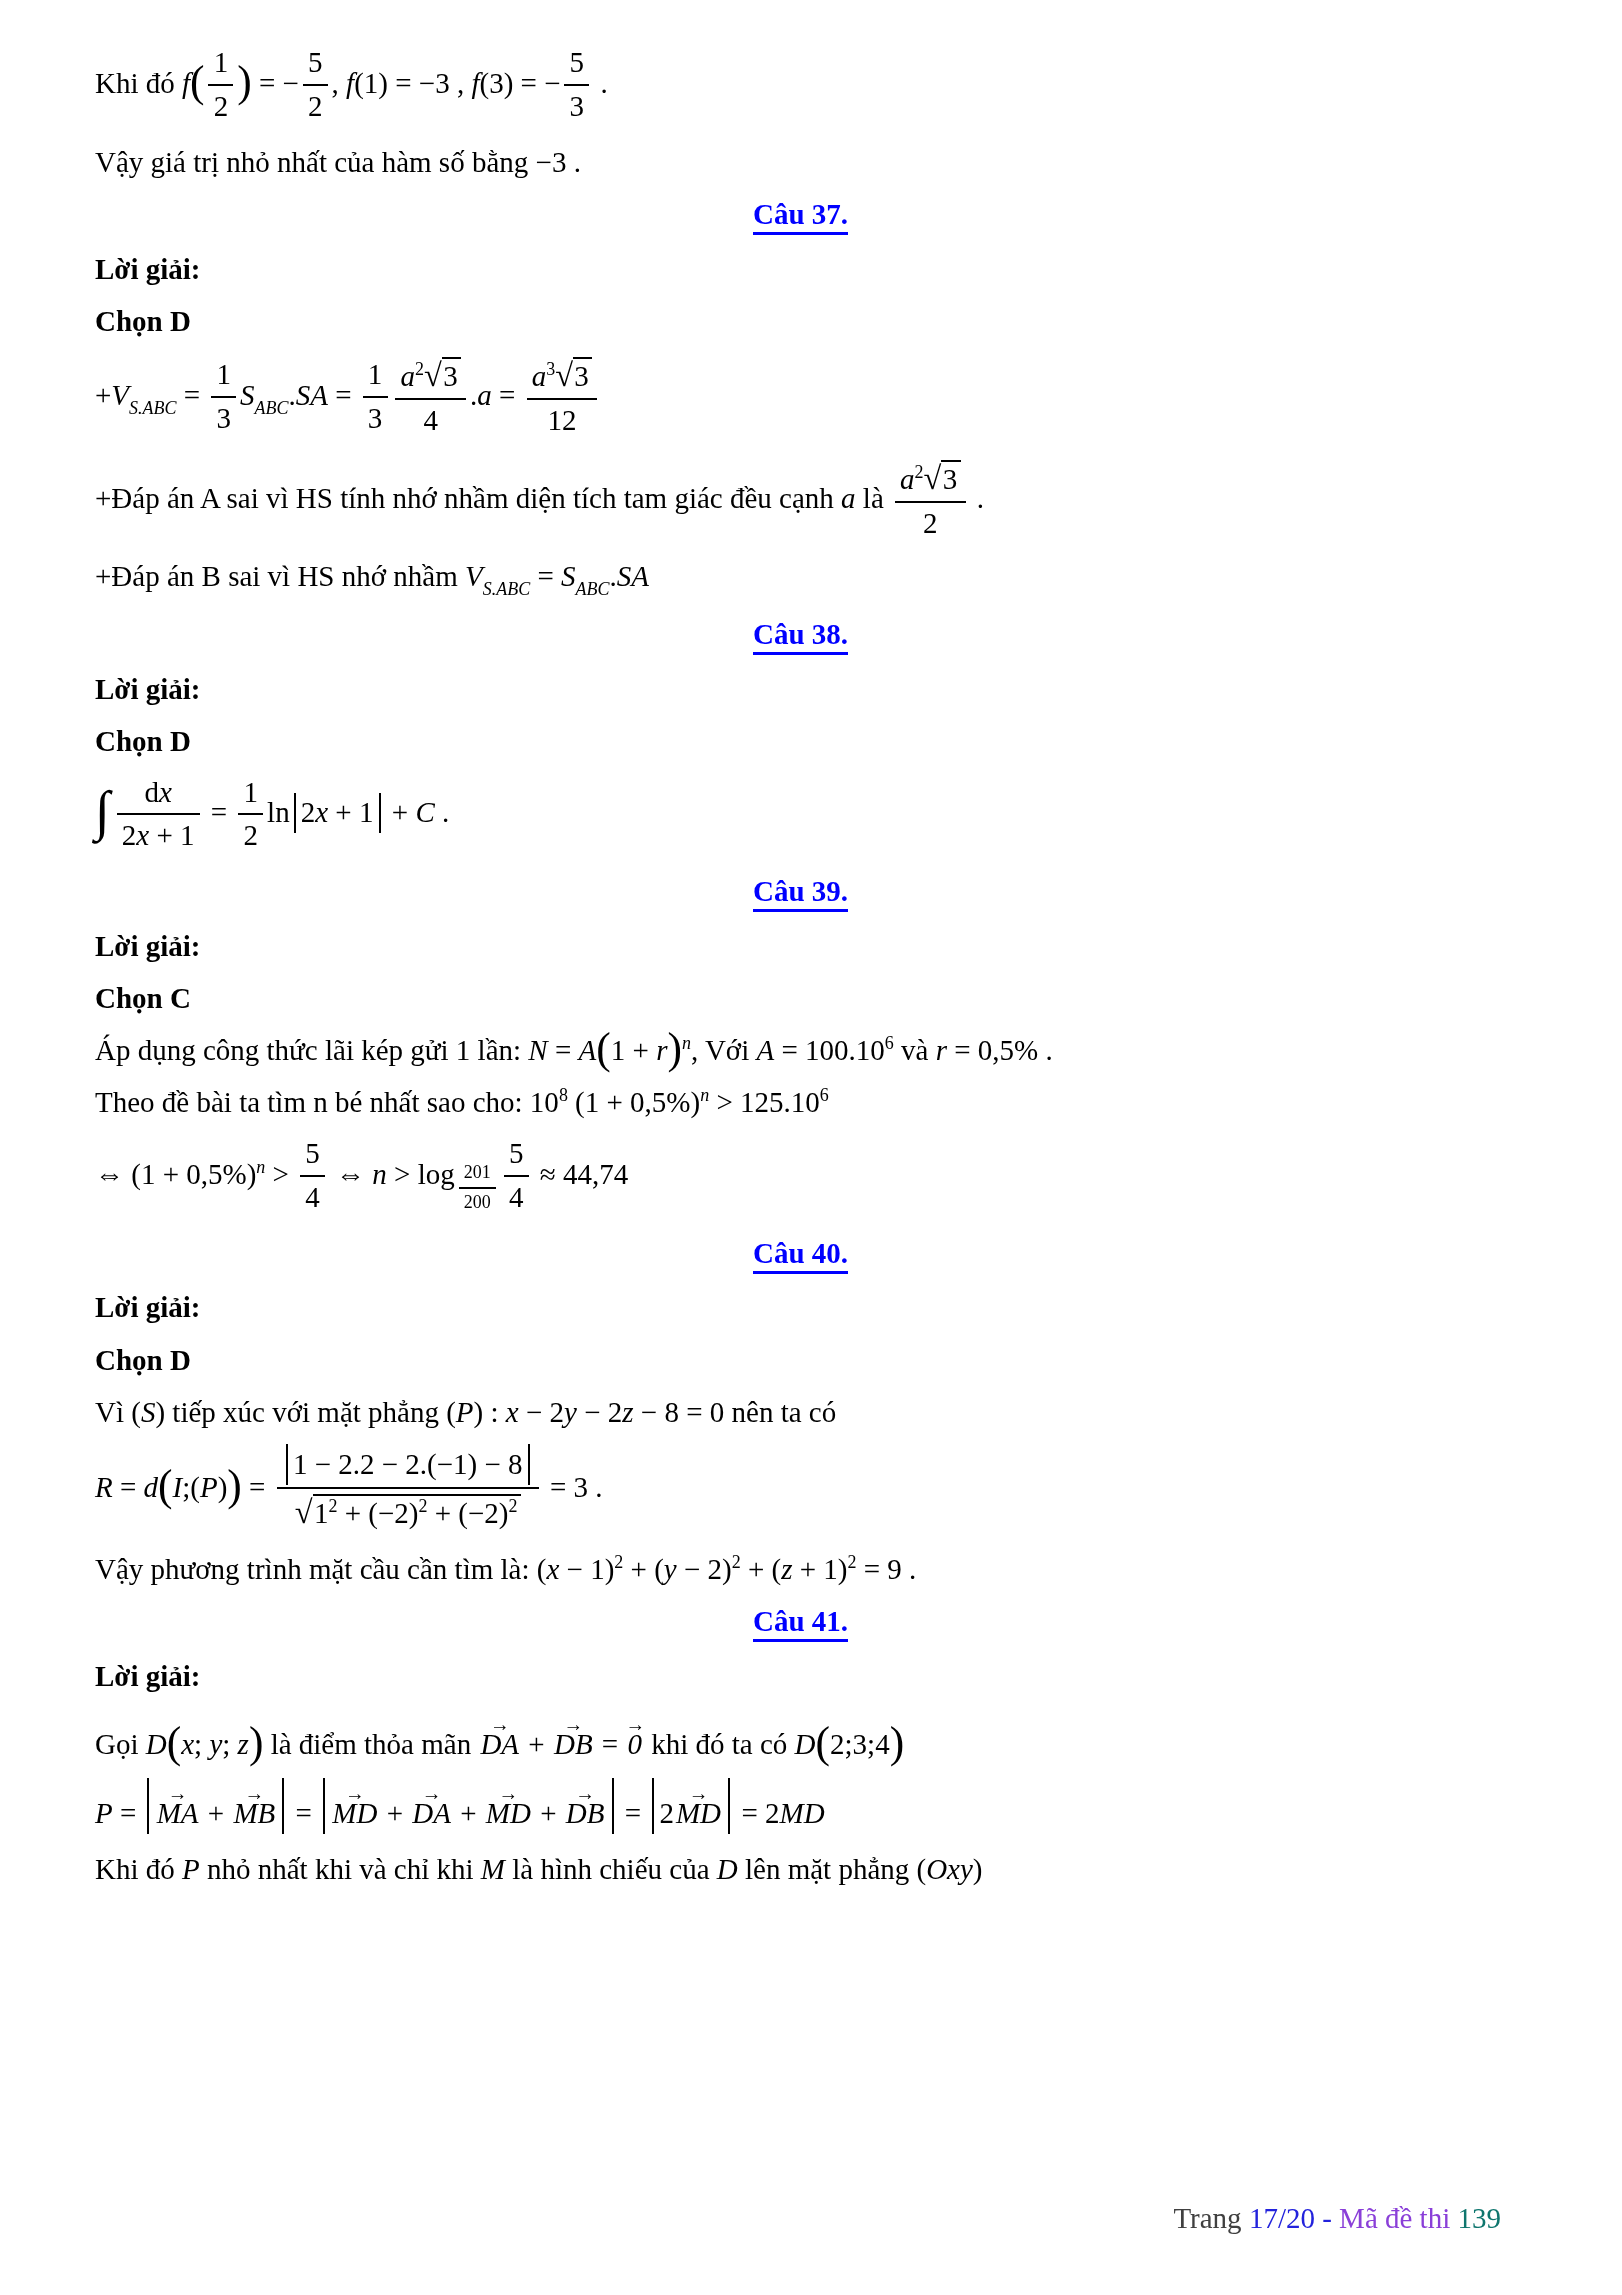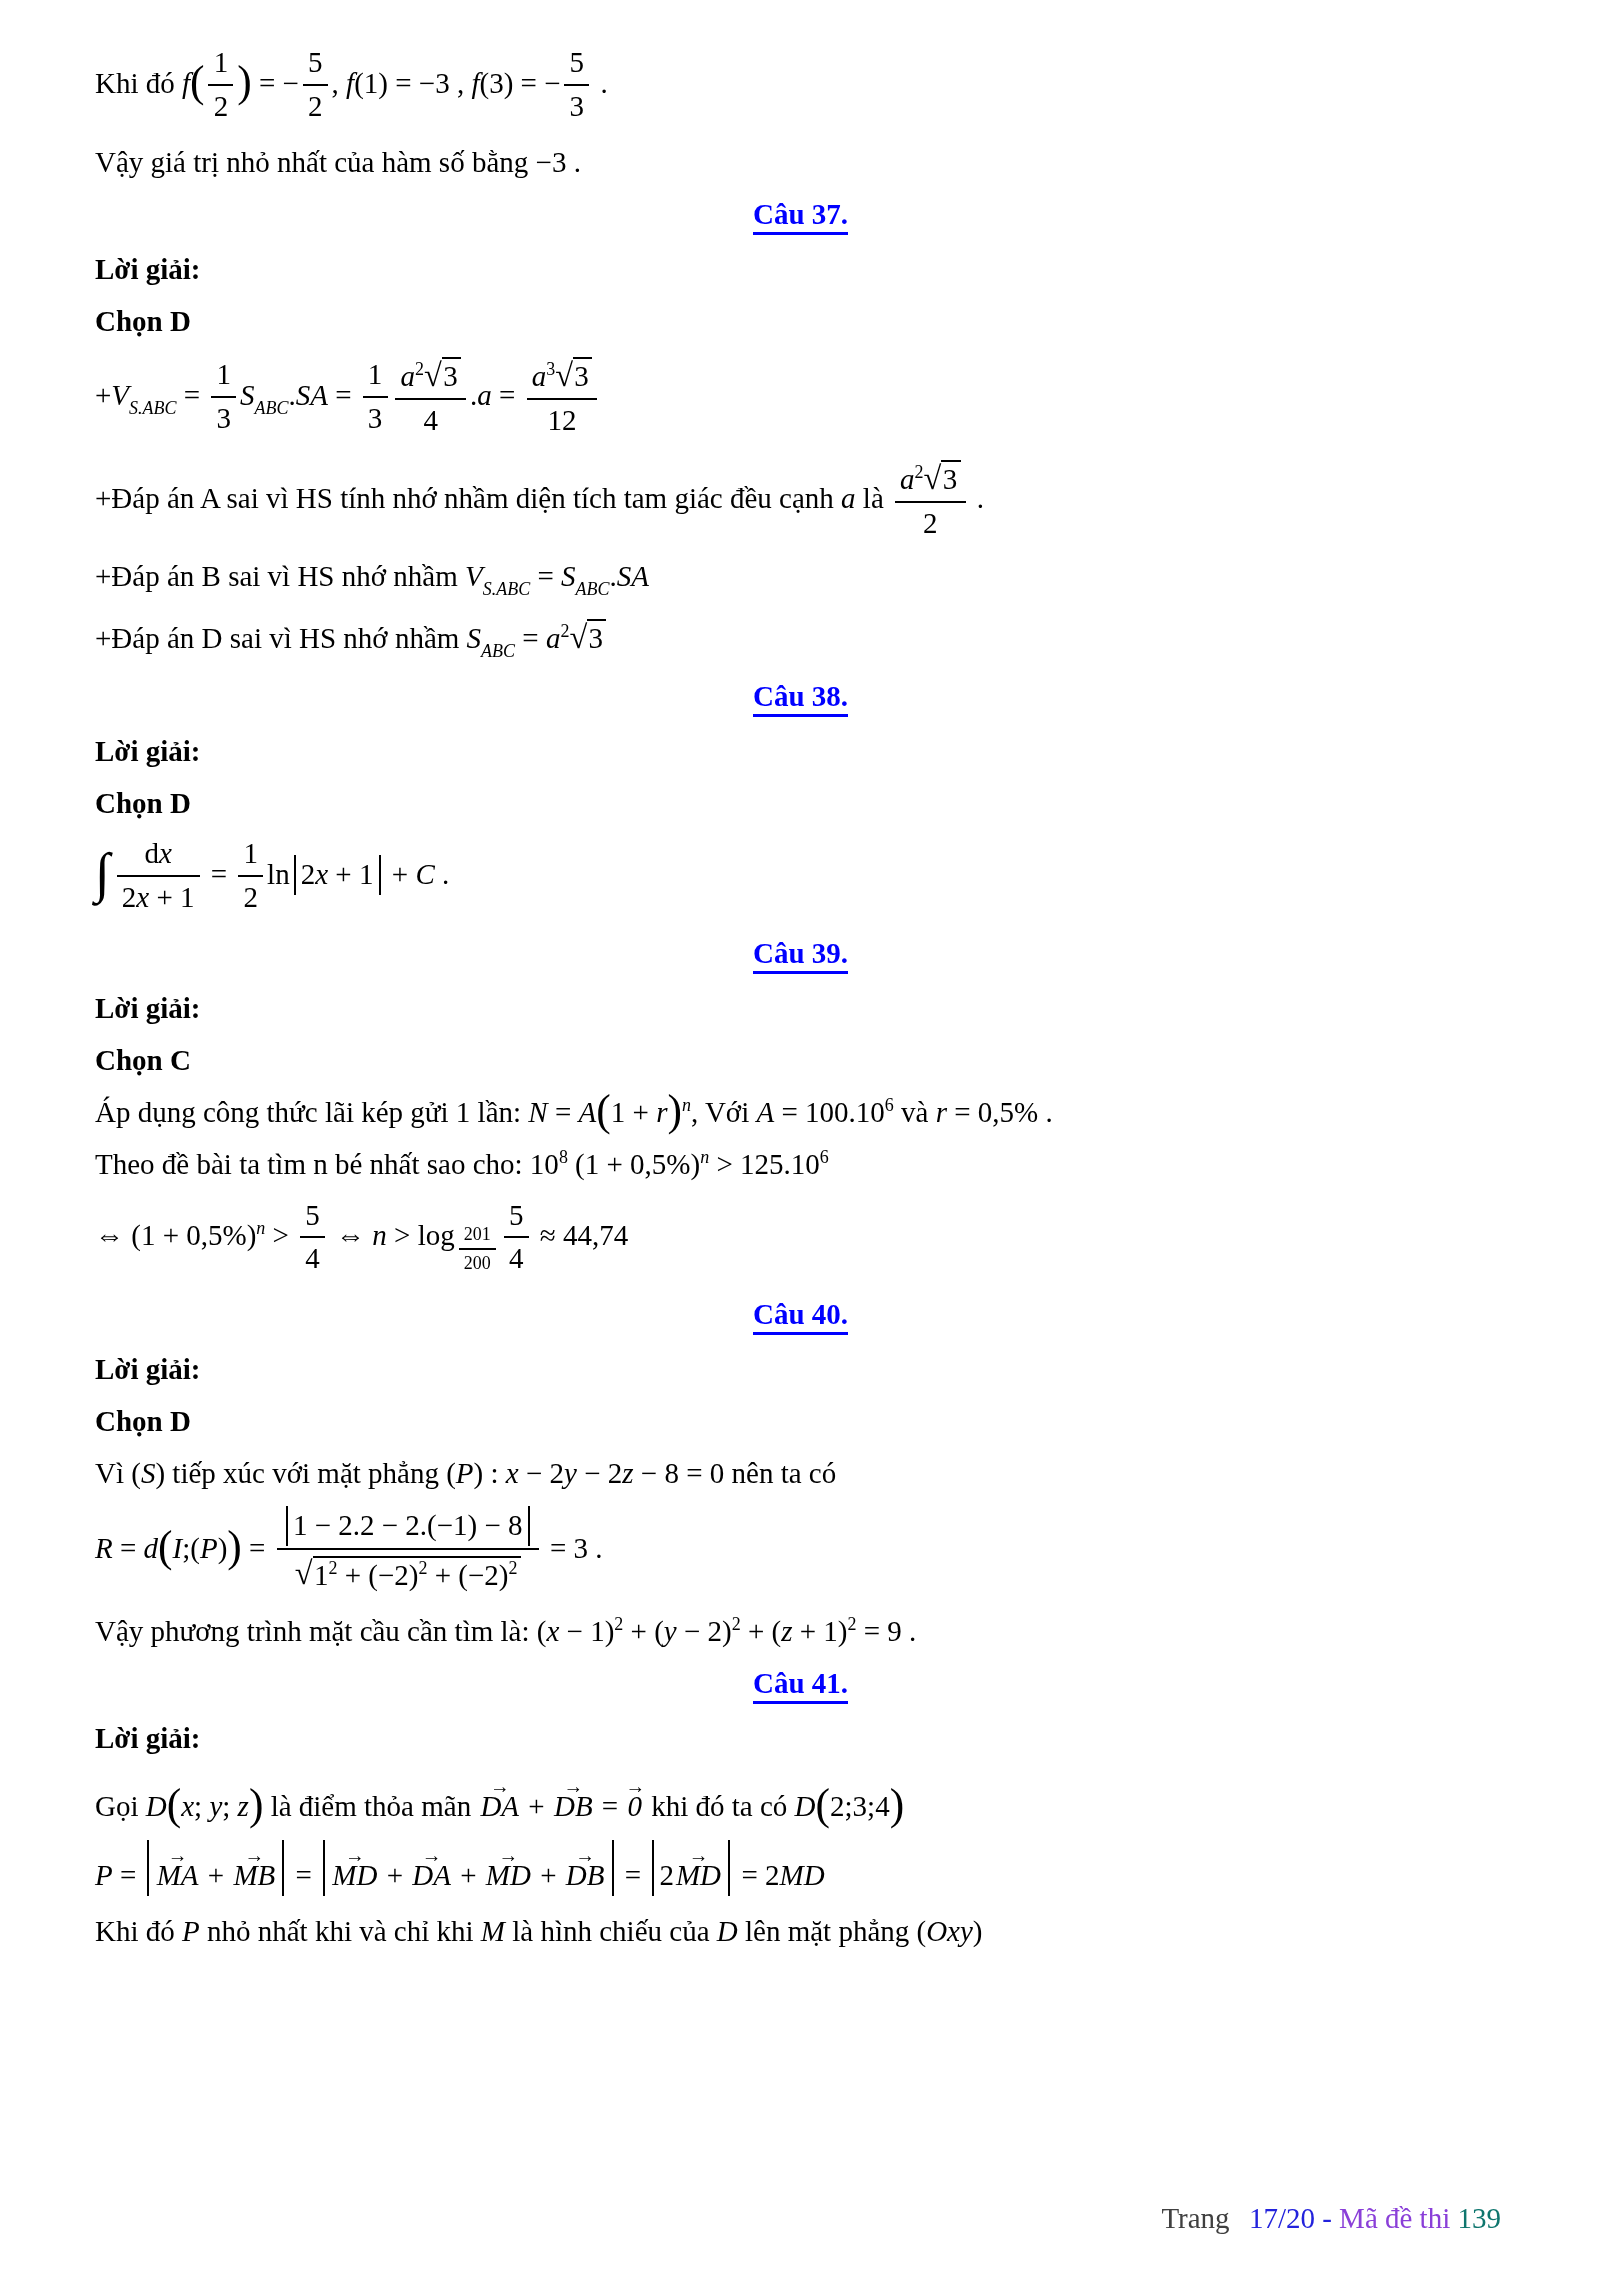--- a/index.html
+++ b/index.html
@@ -88,21 +88,20 @@
             <span class="den">4</span>
           </span><span class="mt">.</span><span class="mi">a</span><span class="mt"> = </span><span class="frac">
             <span class="num"><span class="mi">a</span><span class="sup">3</span><span class="sqrt"><span class="rsign">√</span><span class="rad">3</span></span></span>
             <span class="den">12</span>
           </span></span></div>
       <div class="block para"><span class="inner"><span class="mt">+Đáp án A sai vì HS tính nhớ nhầm diện tích tam giác đều cạnh </span><span class="mi">a</span><span class="mt"> là </span><span class="frac">
             <span class="num"><span class="mi">a</span><span class="sup">2</span><span class="sqrt"><span class="rsign">√</span><span class="rad">3</span></span></span>
             <span class="den">2</span>
           </span><span class="mt"> .</span></span></div>
       <div class="block para"><span class="inner"><span class="mt">+Đáp án B sai vì HS nhớ nhầm </span><span class="mi">V</span><span class="sub"><span class="mi">S.ABC</span></span><span class="mt"> = </span><span class="mi">S</span><span class="sub"><span class="mi">ABC</span></span><span class="mt">.</span><span class="mi">SA</span></span></div>
-      <div class="block para"><span class="inner"><span class="mt">+Đáp án D sai vì HS nhớ nhầm </span><span class="mi">S</span><span class="sub"><span class="mi">ABC</span></span><span class="mt"> = </span><span class="mi">a</span><span class="sup">2</span><span class="sqrt"><span class="rsign">√</span><span class="rad">3</span></span></span></div>
       <div class="block heading"><span class="inner"><span class="mt">Câu 38.</span></span></div>
       <div class="block label"><span class="inner"><span class="mt">Lời giải:</span></span></div>
       <div class="block label"><span class="inner"><span class="mt">Chọn D</span></span></div>
       <div class="block formula"><span class="inner"><span class="bigint">∫</span><span class="frac">
             <span class="num"><span class="mt">d</span><span class="mi">x</span></span>
             <span class="den"><span class="mt">2</span><span class="mi">x</span><span class="mt"> + 1</span></span>
           </span><span class="mt"> = </span><span class="frac">
             <span class="num">1</span>
             <span class="den">2</span>
           </span><span class="mt">ln</span><span class="abs"><span class="mt">2</span><span class="mi">x</span><span class="mt"> + 1</span></span><span class="mt"> + </span><span class="mi">C</span><span class="mt"> .</span></span></div>
@@ -129,15 +128,15 @@
             <span class="num"><span class="abs"><span class="mt">1 − 2.2 − 2.(−1) − 8</span></span></span>
             <span class="den"><span class="sqrt"><span class="rsign">√</span><span class="rad"><span class="mt">1</span><span class="sup">2</span><span class="mt"> + (−2)</span><span class="sup">2</span><span class="mt"> + (−2)</span><span class="sup">2</span></span></span></span>
           </span><span class="mt"> = 3 .</span></span></div>
       <div class="block para"><span class="inner"><span class="mt">Vậy phương trình mặt cầu cần tìm là: (</span><span class="mi">x</span><span class="mt"> − 1)</span><span class="sup">2</span><span class="mt"> + (</span><span class="mi">y</span><span class="mt"> − 2)</span><span class="sup">2</span><span class="mt"> + (</span><span class="mi">z</span><span class="mt"> + 1)</span><span class="sup">2</span><span class="mt"> = 9 .</span></span></div>
       <div class="block heading"><span class="inner"><span class="mt">Câu 41.</span></span></div>
       <div class="block label"><span class="inner"><span class="mt">Lời giải:</span></span></div>
       <div class="block para"><span class="inner"><span class="mt">Gọi </span><span class="mi">D</span><span class="bigp">(</span><span class="mi">x</span><span class="mt">; </span><span class="mi">y</span><span class="mt">; </span><span class="mi">z</span><span class="bigp">)</span><span class="mt"> là điểm thỏa mãn </span><span class="vec">DA</span><span class="mt"> + </span><span class="vec">DB</span><span class="mt"> = </span><span class="vec">0</span><span class="mt"> khi đó ta có </span><span class="mi">D</span><span class="bigp">(</span><span class="mt">2;3;4</span><span class="bigp">)</span></span></div>
       <div class="block formula"><span class="inner"><span class="mi">P</span><span class="mt"> = </span><span class="abs"><span class="vec">MA</span><span class="mt"> + </span><span class="vec">MB</span></span><span class="mt"> = </span><span class="abs"><span class="vec">MD</span><span class="mt"> + </span><span class="vec">DA</span><span class="mt"> + </span><span class="vec">MD</span><span class="mt"> + </span><span class="vec">DB</span></span><span class="mt"> = </span><span class="abs"><span class="mt">2</span><span class="vec">MD</span></span><span class="mt"> = 2</span><span class="mi">MD</span></span></div>
       <div class="block para"><span class="inner"><span class="mt">Khi đó </span><span class="mi">P</span><span class="mt"> nhỏ nhất khi và chỉ khi </span><span class="mi">M</span><span class="mt"> là hình chiếu của </span><span class="mi">D</span><span class="mt"> lên mặt phẳng (</span><span class="mi">Oxy</span><span class="mt">)</span></span></div>
     </div>
-  <div class="footer" id="footer"><span class="fpart" style="color: #404040;">Trang </span><span class="fpart" style="color: rgb(34, 34, 220); margin-left: 12px;">17/20 - </span><span class="fpart" style="color: rgb(138, 63, 216);">Mã đề thi </span><span class="fpart" style="color: #0f766e;">139</span></div>
+  <div class="footer" id="footer"><span class="fpart" style="color: #404040;">Trang </span><span class="fpart" style="color: rgb(34, 34, 220);">17/20 - </span><span class="fpart" style="color: rgb(138, 63, 216);">Mã đề thi </span><span class="fpart" style="color: #0f766e;">139</span></div>
 </div>
 
 
 </body></html>

